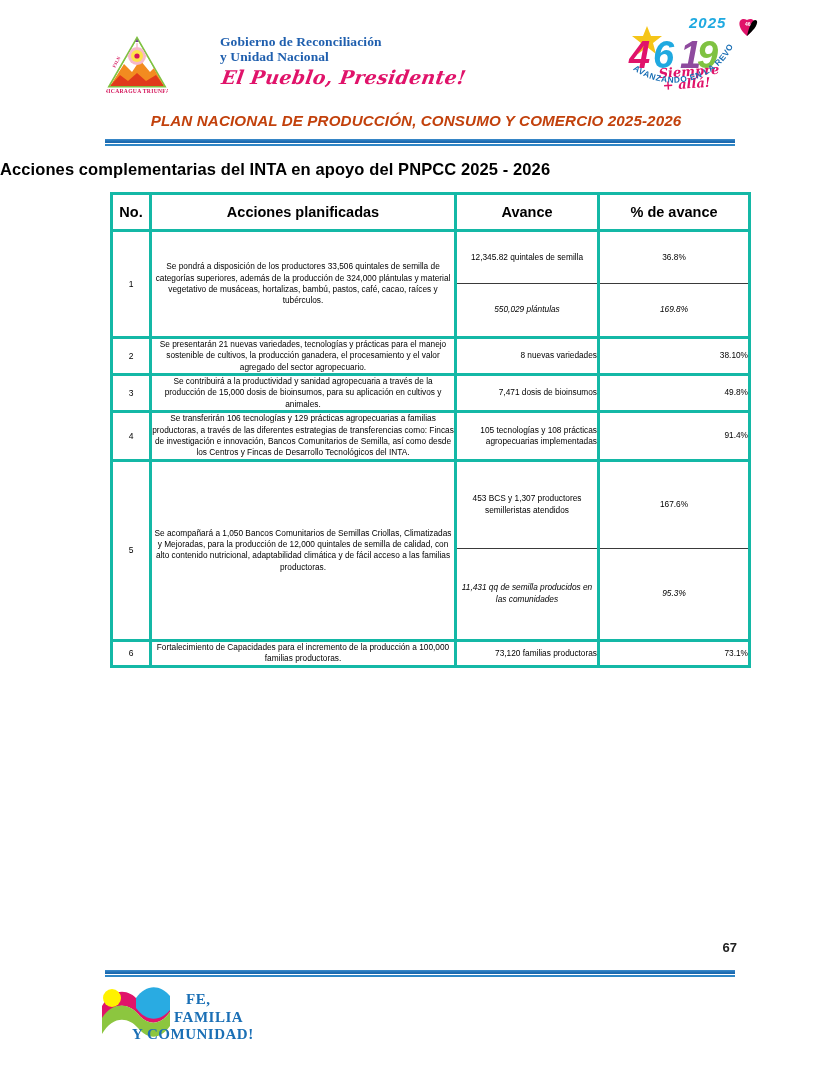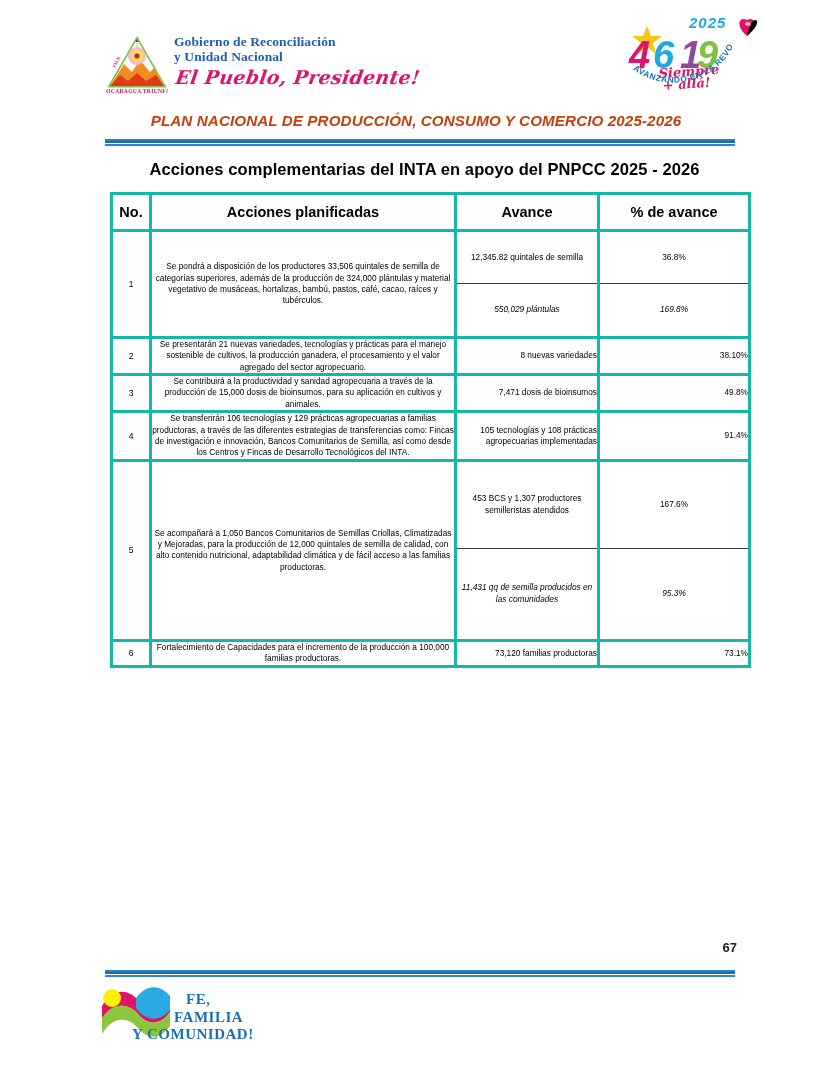--- a/index.html
+++ b/index.html
@@ -31,20 +31,21 @@
     right: 0;
     height: 108px;
   }
 
   .gov-logo-block {
     position: absolute;
     left: 106px;
     top: 32px;
     display: flex;
     align-items: flex-start;
+    gap: 46px;
   }
 
   .gov-emblem {
     width: 62px;
     height: 62px;
     position: relative;
     flex: 0 0 auto;
     margin-top: 2px;
   }
 
@@ -120,27 +121,25 @@
   }
   .rule-top { top: 139px; }
   .rule-bottom { top: 970px; }
 
   
   .doc-title {
     position: absolute;
     top: 160px;
     left: 0;
     right: 0;
-    text-align: center;
     font-family: "Liberation Sans", sans-serif;
     font-weight: bold;
     font-size: 16.5px;
     color: #000;
     letter-spacing: .1px;
-    margin-left: 24px;
   }
 
   
   .table-wrap {
     position: absolute;
     left: 110px;
     top: 192px;
     width: 628px;
   }
   table.main {

